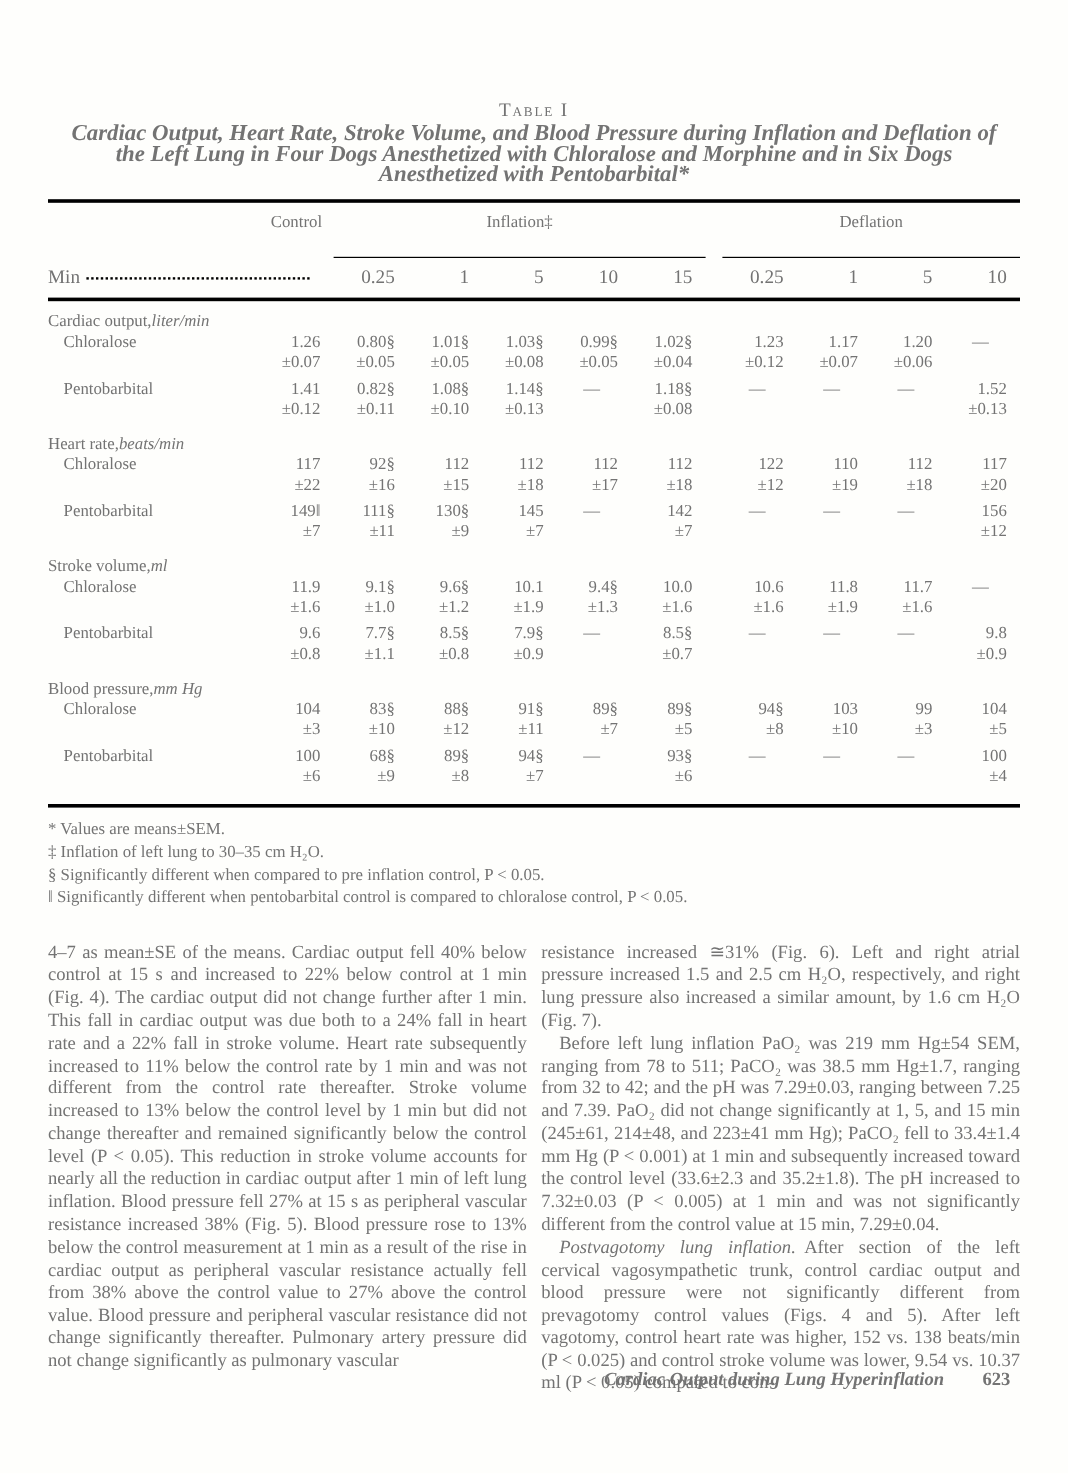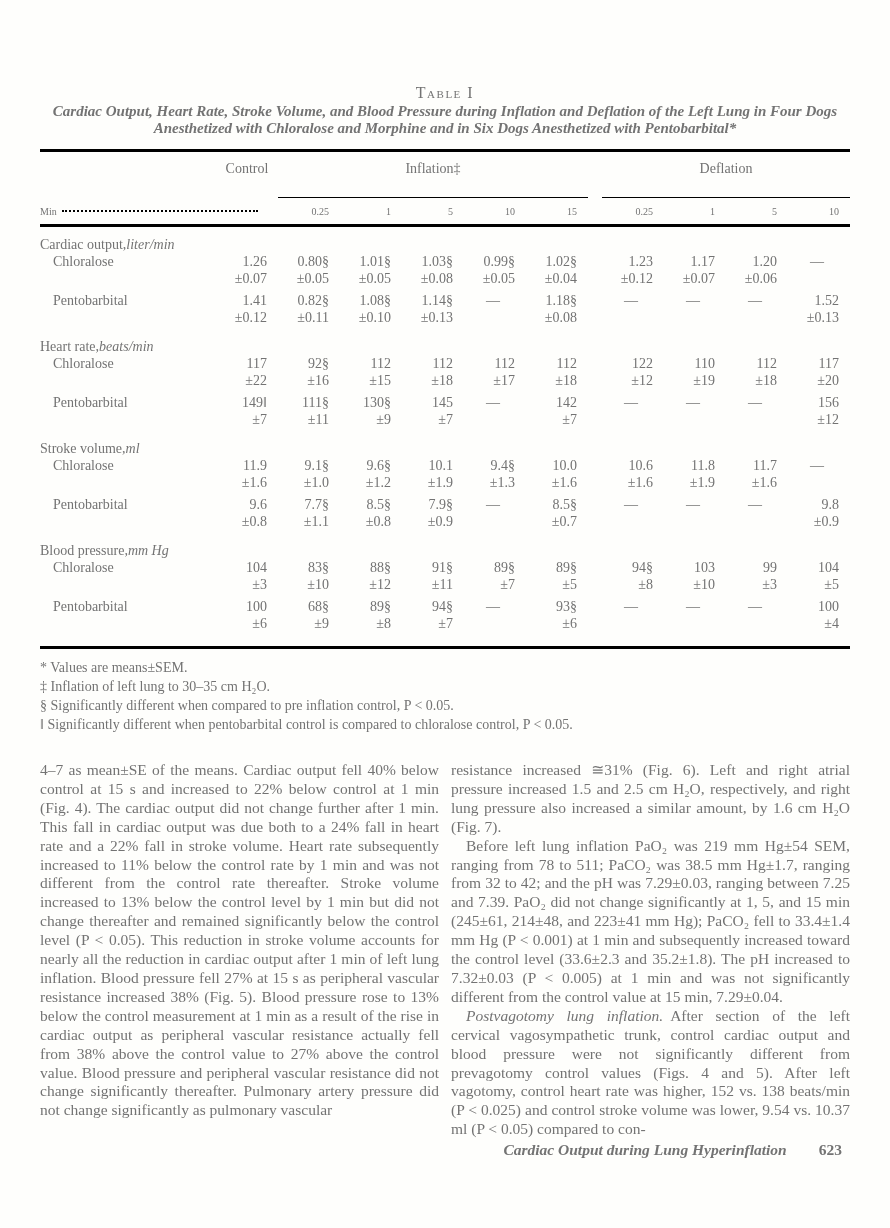--- a/index.html
+++ b/index.html
@@ -7,34 +7,34 @@
     width:890px;height:1228px;box-sizing:border-box;position:relative;
     background:#fefefc;color:#737373;
     font-family:"Liberation Serif", "DejaVu Serif", serif;
     padding:84px 40px 0 40px;
   }
   
   .table-label{
     text-align:center;font-variant:small-caps;font-size:16px;letter-spacing:1.5px;
   }
   .table-caption{
-    text-align:center;font-style:italic;font-weight:bold;font-size:15px;
+    text-align:center;font-style:italic;font-weight:bold;font-size:19px;
     line-height:17px;margin:1px auto 12px auto;max-width:796px;
   }
   
   .ruled-table{
     --cols:176px 62px 62px 62px 62px 62px 62px 14px 62px 62px 62px 62px;
     width:810px;border-top:3px solid #000;
   }
   .thead{border-bottom:3px solid #000;padding-top:9px;}
   .group-row{display:grid;grid-template-columns:var(--cols);font-size:14px;}
   .group-control{grid-column:2;text-align:center;padding-bottom:9px;white-space:nowrap;}
   .group-inflation{grid-column:3/8;text-align:center;border-bottom:1px solid #000;padding-bottom:20px;}
   .group-deflation{grid-column:9/13;text-align:center;border-bottom:1px solid #000;padding-bottom:9px;}
-  .min-row{display:grid;grid-template-columns:var(--cols);font-size:10px;padding:8px 0 7px 0;}
+  .min-row{display:grid;grid-template-columns:var(--cols);font-size:16px;padding:8px 0 7px 0;}
   .min-cell{grid-column:1/3;display:flex;align-items:baseline;padding-right:20px;}
   .min-label{margin-right:5px;}
   .min-leader{flex:1;border-bottom:2px dotted #000;transform:translateY(-3px);}
   
   .tbody{border-bottom:3px solid #000;padding:7px 0 4px 0;}
   .trow{display:grid;grid-template-columns:var(--cols);font-size:14px;line-height:17px;}
   .section-row{font-size:14px;line-height:17px;padding-top:2px;}
   .section-unit{font-style:italic;}
   .row-label{padding-left:13px;white-space:nowrap;}
   .tcell{text-align:right;padding-right:11px;white-space:nowrap;}

